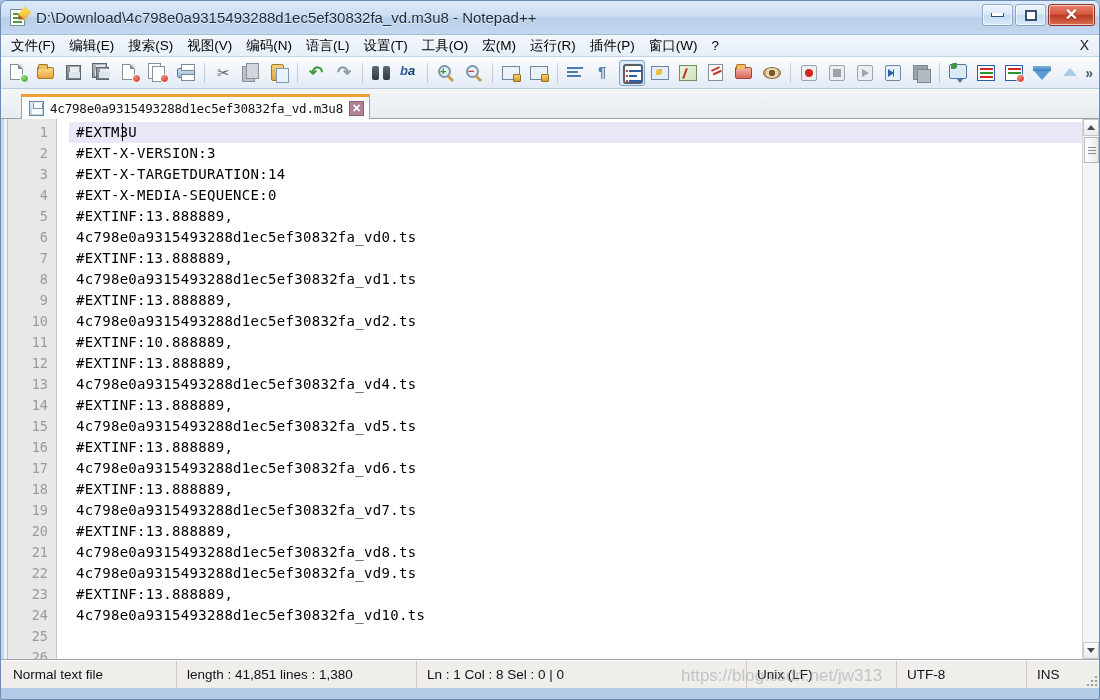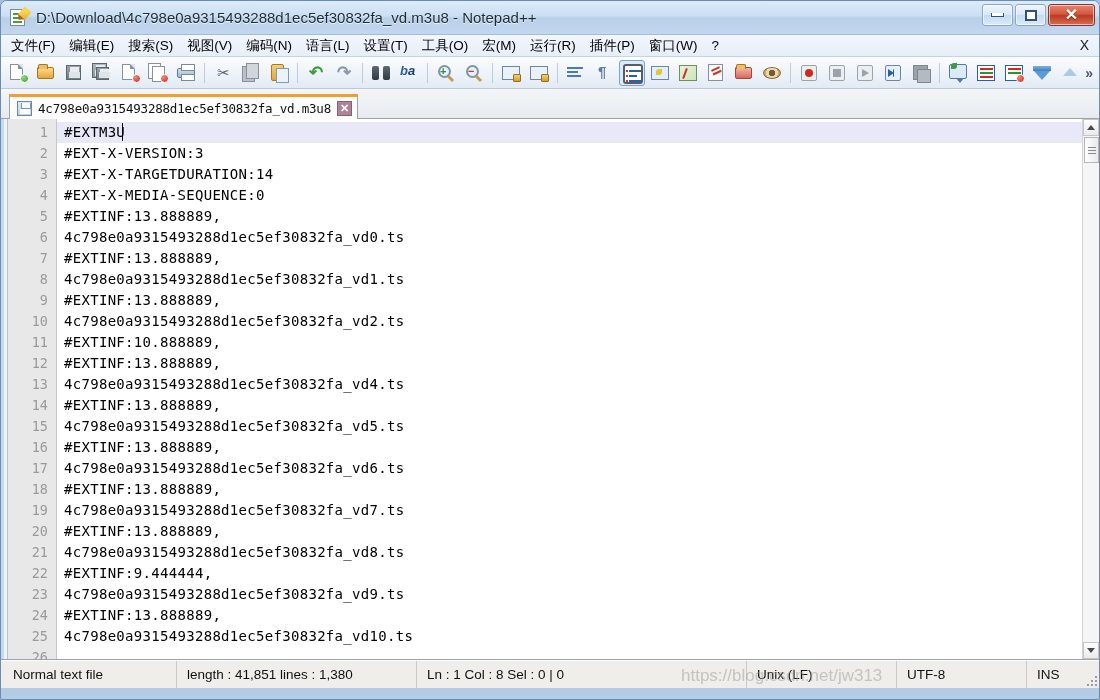--- a/index.html
+++ b/index.html
@@ -223,21 +223,21 @@
   .tblrows b{position:absolute;left:2px;height:2px;width:13px;display:block;}
   .uptri{position:absolute;left:5px;top:7px;width:0;height:0;border-left:8px solid transparent;border-right:8px solid transparent;border-bottom:9px solid #5b9bd5;}
   .uptri2{position:absolute;left:6px;top:8px;width:0;height:0;border-left:7px solid transparent;border-right:7px solid transparent;border-bottom:8px solid #a8cbe8;}
   .bluebar{position:absolute;left:4px;top:6px;width:18px;height:5px;background:linear-gradient(180deg,#7fb4e0,#3f7cb8);}
 
   
   .tabbar {
     height: 30px;
     background: linear-gradient(180deg,#f4f6f8 0%, #e7ebf0 100%);
     border-bottom: 1px solid #9aa3ac;
-    display: flex; align-items: flex-end; padding-left: 8px;
+    display: flex; align-items: flex-end; padding-left: 20px;
     position: relative;
   }
   .tab {
     height: 26px; display:flex; align-items:center; gap:6px;
     padding: 0 5px 0 7px;
     background: #fdfdfd;
     border: 1px solid #9aa3ac; border-bottom: none;
     border-top: 3px solid #f0a030;
     position: relative; top: 2px;
   }
@@ -288,20 +288,21 @@
   .codearea {
     flex: 1; position: relative; overflow: hidden;
     padding-top: 3px;
   }
   .codeline {
     height: 21px; line-height: 21px;
     font-family: "DejaVu Sans Mono", monospace;
     font-size: 14px; color: #000;
     padding-left: 7px; white-space: pre;
     letter-spacing: 0.3px;
+    margin-left: 12px;
   }
   .codeline.current { background: #e8e8f8; }
   .caret {
     position: absolute; left: 65px; top: 4px;
     width: 1px; height: 18px; background: #000;
   }
   
   .vscroll {
     width: 17px; flex: none;
     background: #f5f5f5; border-left: 1px solid #d4d4d4;
@@ -602,21 +603,20 @@
       <div class="codeline">#EXTINF:13.888889,</div>
       <div class="codeline">4c798e0a9315493288d1ec5ef30832fa_vd4.ts</div>
       <div class="codeline">#EXTINF:13.888889,</div>
       <div class="codeline">4c798e0a9315493288d1ec5ef30832fa_vd5.ts</div>
       <div class="codeline">#EXTINF:13.888889,</div>
       <div class="codeline">4c798e0a9315493288d1ec5ef30832fa_vd6.ts</div>
       <div class="codeline">#EXTINF:13.888889,</div>
       <div class="codeline">4c798e0a9315493288d1ec5ef30832fa_vd7.ts</div>
       <div class="codeline">#EXTINF:13.888889,</div>
       <div class="codeline">4c798e0a9315493288d1ec5ef30832fa_vd8.ts</div>
-      <div class="codeline">#EXTINF:9.444444,</div>
       <div class="codeline">4c798e0a9315493288d1ec5ef30832fa_vd9.ts</div>
       <div class="codeline">#EXTINF:13.888889,</div>
       <div class="codeline">4c798e0a9315493288d1ec5ef30832fa_vd10.ts</div>
       <div class="caret"></div>
     </div>
 
     <div class="vscroll">
       <div class="sbtn">
           <div class="up"></div>
         </div>

